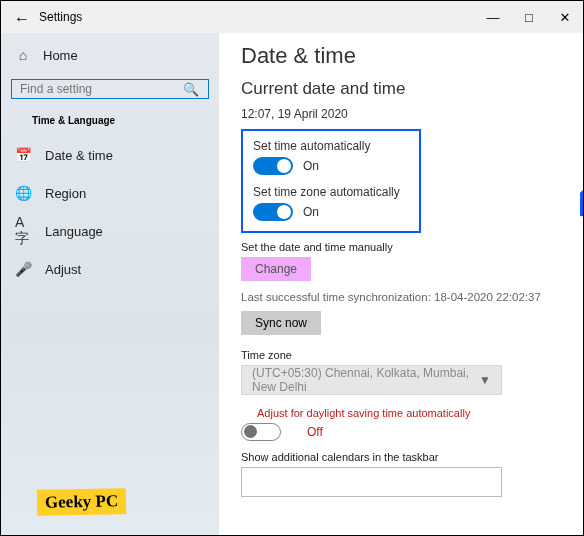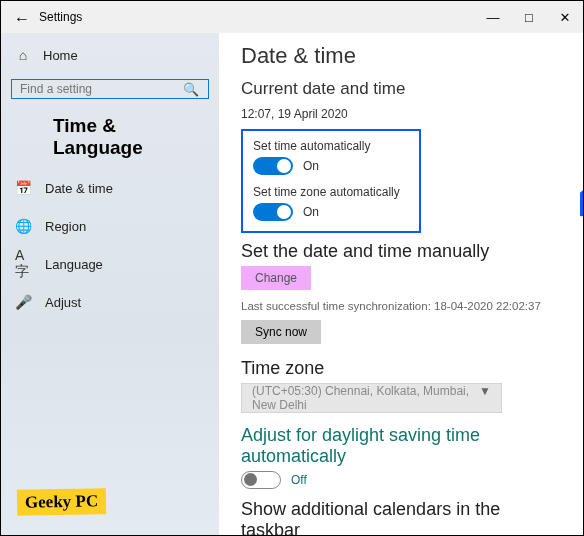--- a/index.html
+++ b/index.html
@@ -8,46 +8,46 @@
   .titlebar .back { width:22px; text-align:center; font-size:16px;}
   .titlebar .title { font-size:12px; margin-left:6px; flex:1;}
   .titlebar .wbtn { width:36px; height:32px; display:flex; align-items:center; justify-content:center; font-size:13px;}
   .app { display:flex; height:calc(100% - 32px);}
   .sidebar { width:218px; background:linear-gradient(180deg,#e3e9ee,#dce4ea 60%,#e4ebf0); display:flex; flex-direction:column; padding-top:4px; }
   .side-item { display:flex; align-items:center; height:36px; padding:0 14px; font-size:13px; color:#222; gap:12px;}
   .side-item .ic { width:16px; text-align:center; font-size:14px; color:#444;}
   .search { margin:6px 10px 10px 10px; height:20px; border:1px solid #0078d7; display:flex; align-items:center; padding:0 8px;}
   .search input { flex:1; border:none; outline:none; background:transparent; font-size:12px; color:#666;}
   .search .sicon { color:#888; font-size:13px;}
-  .cat { padding:6px 12px; font-size:19px; font-weight:600; color:#000; margin-bottom:4px;margin-left:40px;}
+  .cat { padding:6px 31px; font-size:10px; font-weight:600; color:#000; margin-bottom:4px;}
   .nav-item { display:flex; align-items:center; height:38px; padding:0 14px; gap:12px; font-size:13px; color:#222;}
   .nav-item .ic { width:18px; font-size:14px; color:#333;}
   .content { flex:1; padding:10px 22px 0 22px; overflow:hidden; font-size:12px; color:#333; position:relative; background:#fff;}
   h1.page { font-size:22px; font-weight:400; margin-bottom:10px;}
   h2.sub { font-size:17px; font-weight:400; margin:8px 0 8px;}
   .dt { font-size:12px; margin-bottom:8px;}
   .boxed { border:2px solid #0a58ff; padding:8px 10px 10px 10px; width:180px; margin-bottom:8px;}
   .lbl { font-size:12px; margin-bottom:4px;}
   .toggle-row { display:flex; align-items:center; gap:10px; margin-bottom:10px;}
   .toggle { width:40px; height:18px; border-radius:10px; position:relative;}
   .toggle.on { background:#0078d7;}
   .toggle.on::after { content:""; position:absolute; right:2px; top:2px; width:14px; height:14px; background:#fff; border-radius:50%;}
   .toggle.off { background:#fff; border:1px solid #888;}
   .toggle.off::after { content:""; position:absolute; left:2px; top:1px; width:13px; height:13px; background:#000; border-radius:50%; opacity:.55;}
   .state { font-size:12px;}
-  .sec { font-size:18px; color:#222; margin-top:4px;}
+  .sec { font-size:11px; color:#222; margin-top:4px;}
   .btn { display:inline-block; background:#f0abfc; color:#555; padding:5px 14px; font-size:12px; margin-top:4px;}
   .btn.dark { background:#ccc; color:#000;}
   .note { color:#666; font-size:11.5px; line-height:1.4; margin-top:2px;}
-  .select { border:1px solid #bbb; height:30px; width:261px; display:flex; justify-content:space-between; padding:0 10px; font-size:12px; margin-top:4px;}
+  .select { border:1px solid #bbb; height:30px; width:261px; display:flex; align-items:center; justify-content:space-between; padding:0 10px; font-size:12px; margin-top:4px;}
   .select.dis { background:#e6e6e6; color:#8a8a8a; border-color:#d5d5d5;}
-  .dis-text { color:#0f766e;}
+  .dis-text { color:#b91c1c;margin-left:16px;}
   .chev { font-size:12px; color:#666;}
   .arrow-svg { position:absolute; left:361px; top:124px; pointer-events:none;}
-  .logo { position:absolute; left:16px; bottom:20px; }
+  .logo { position:absolute; left:36px; bottom:20px; }
   .logo .hl { background:#ffcf27; padding:3px 8px; font-family:"Brush Script MT","Segoe Script",cursive; font-weight:bold; font-size:17px; transform:rotate(-1deg); display:inline-block;}
   .spacer { height:6px;}
 </style>
 </head>
 <body>
 
 <div class="titlebar">
   <div class="back">←</div>
   <div class="title">Settings</div>
   <div class="wbtn">―</div>

